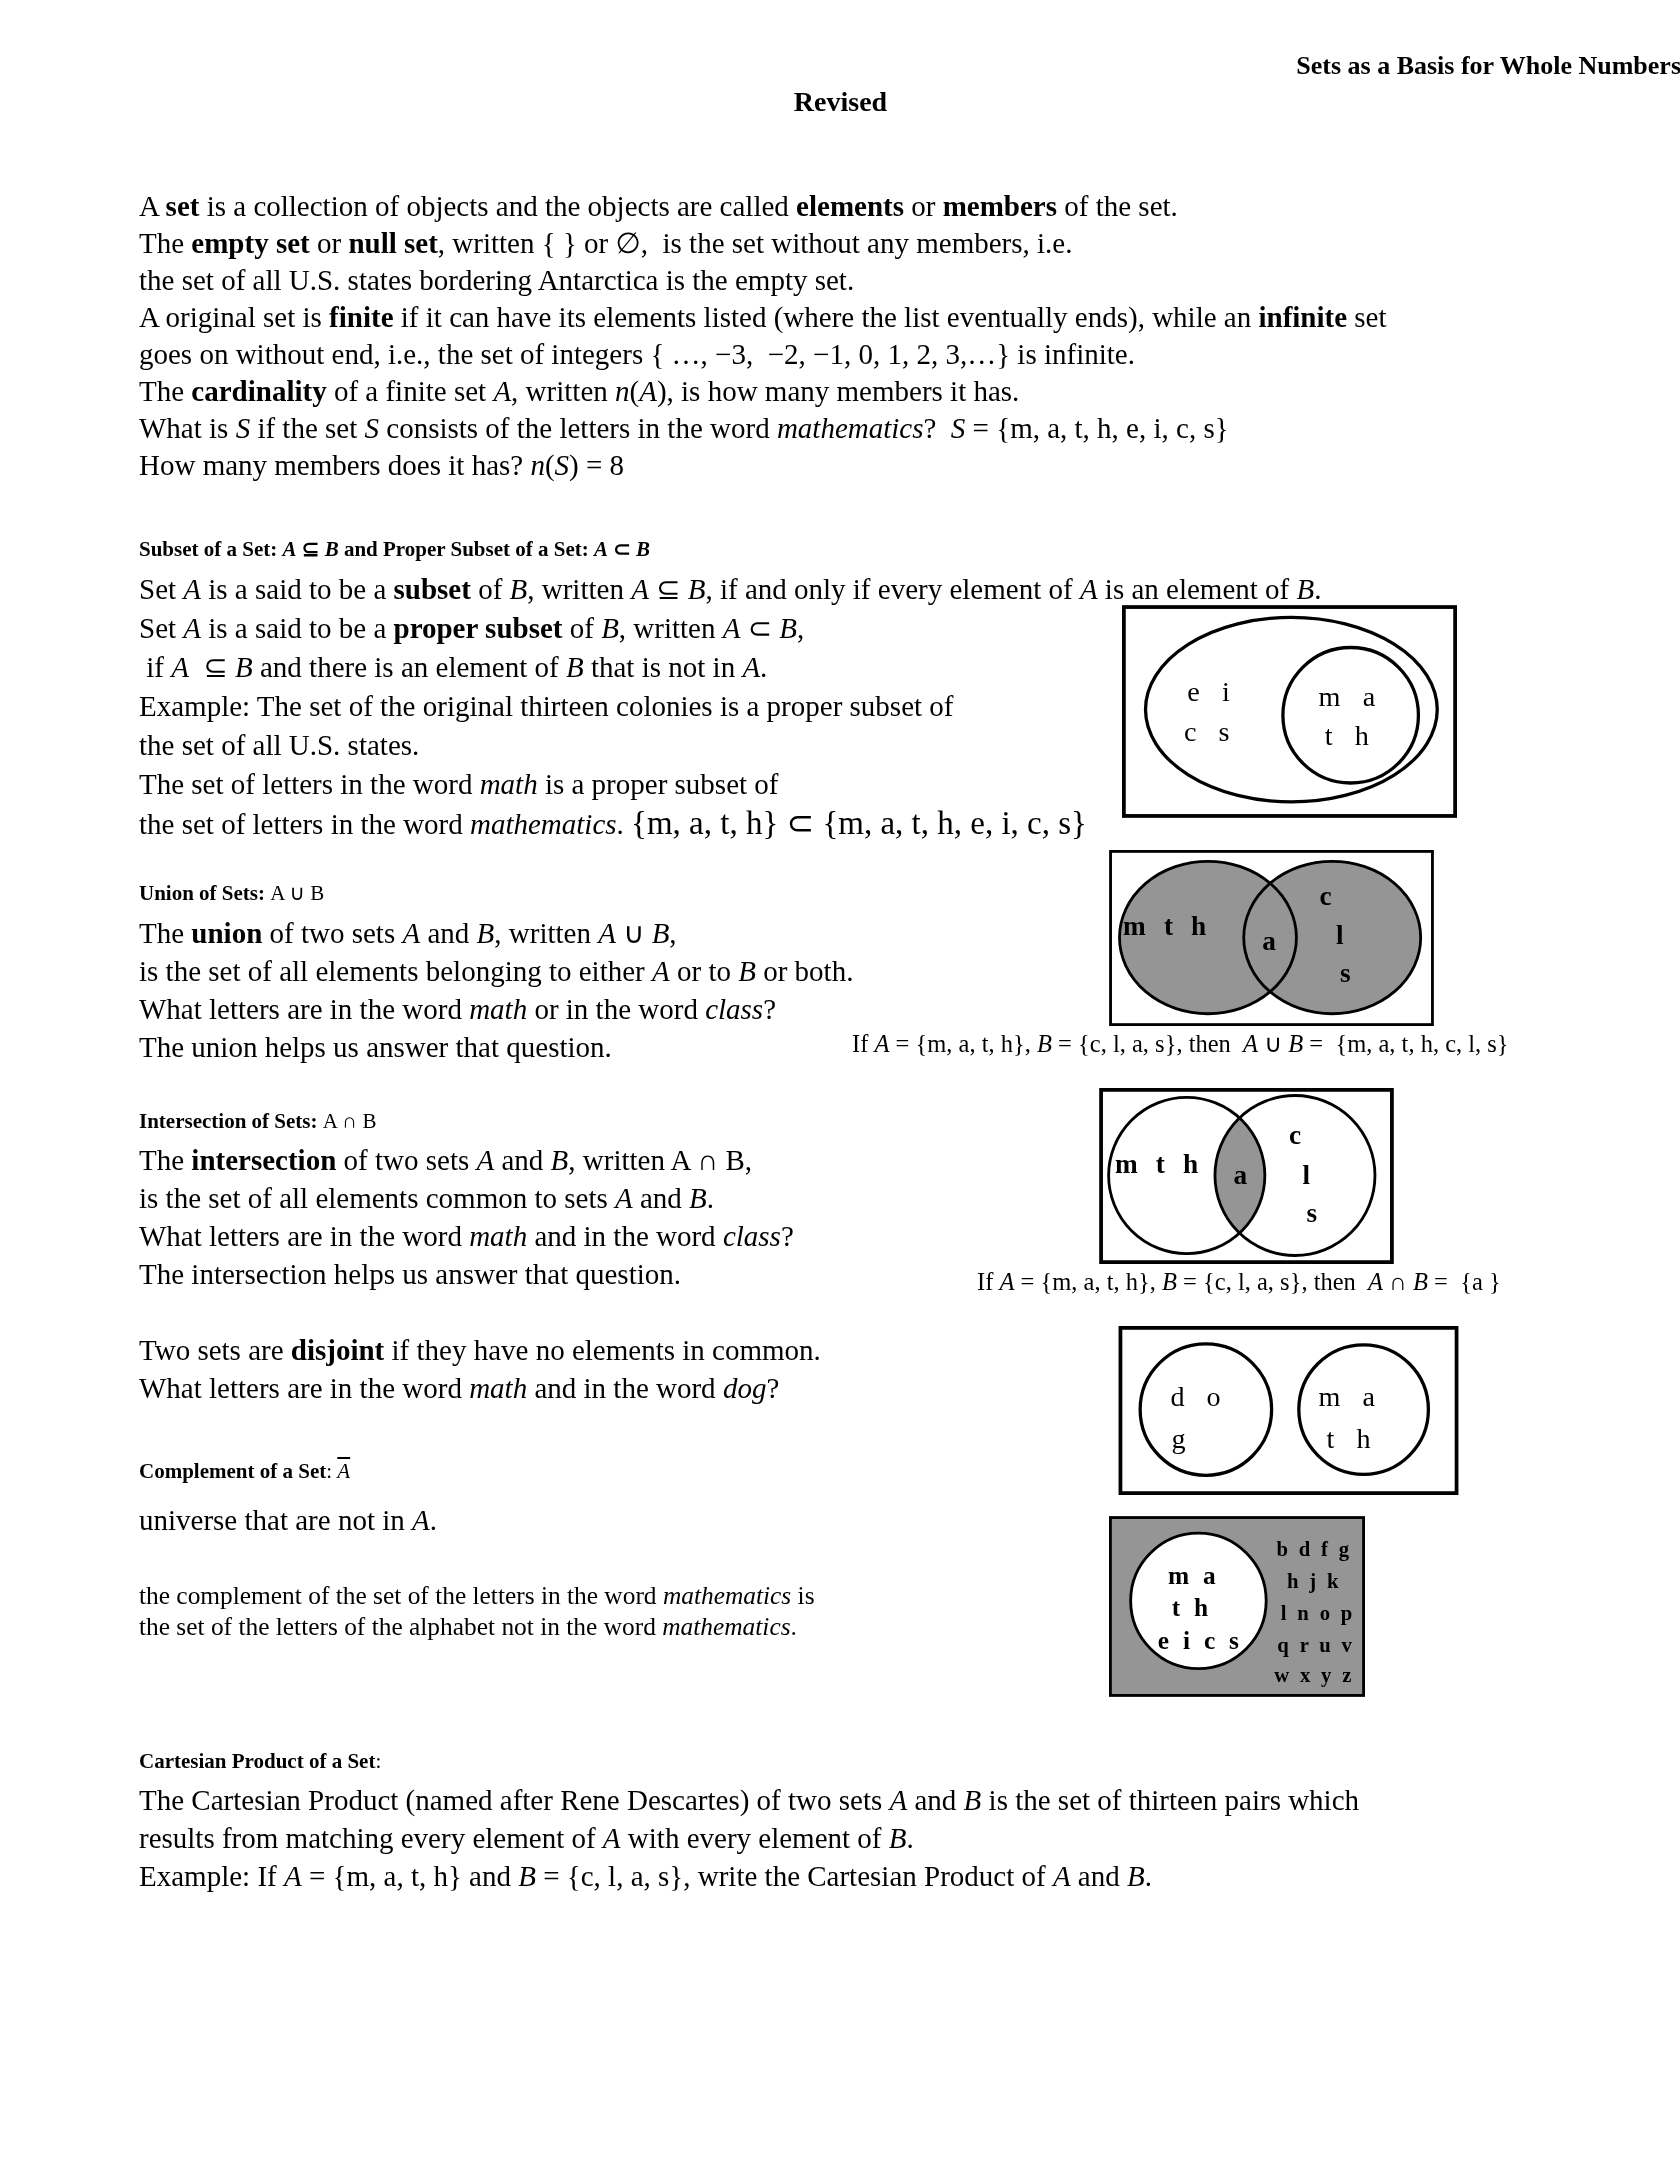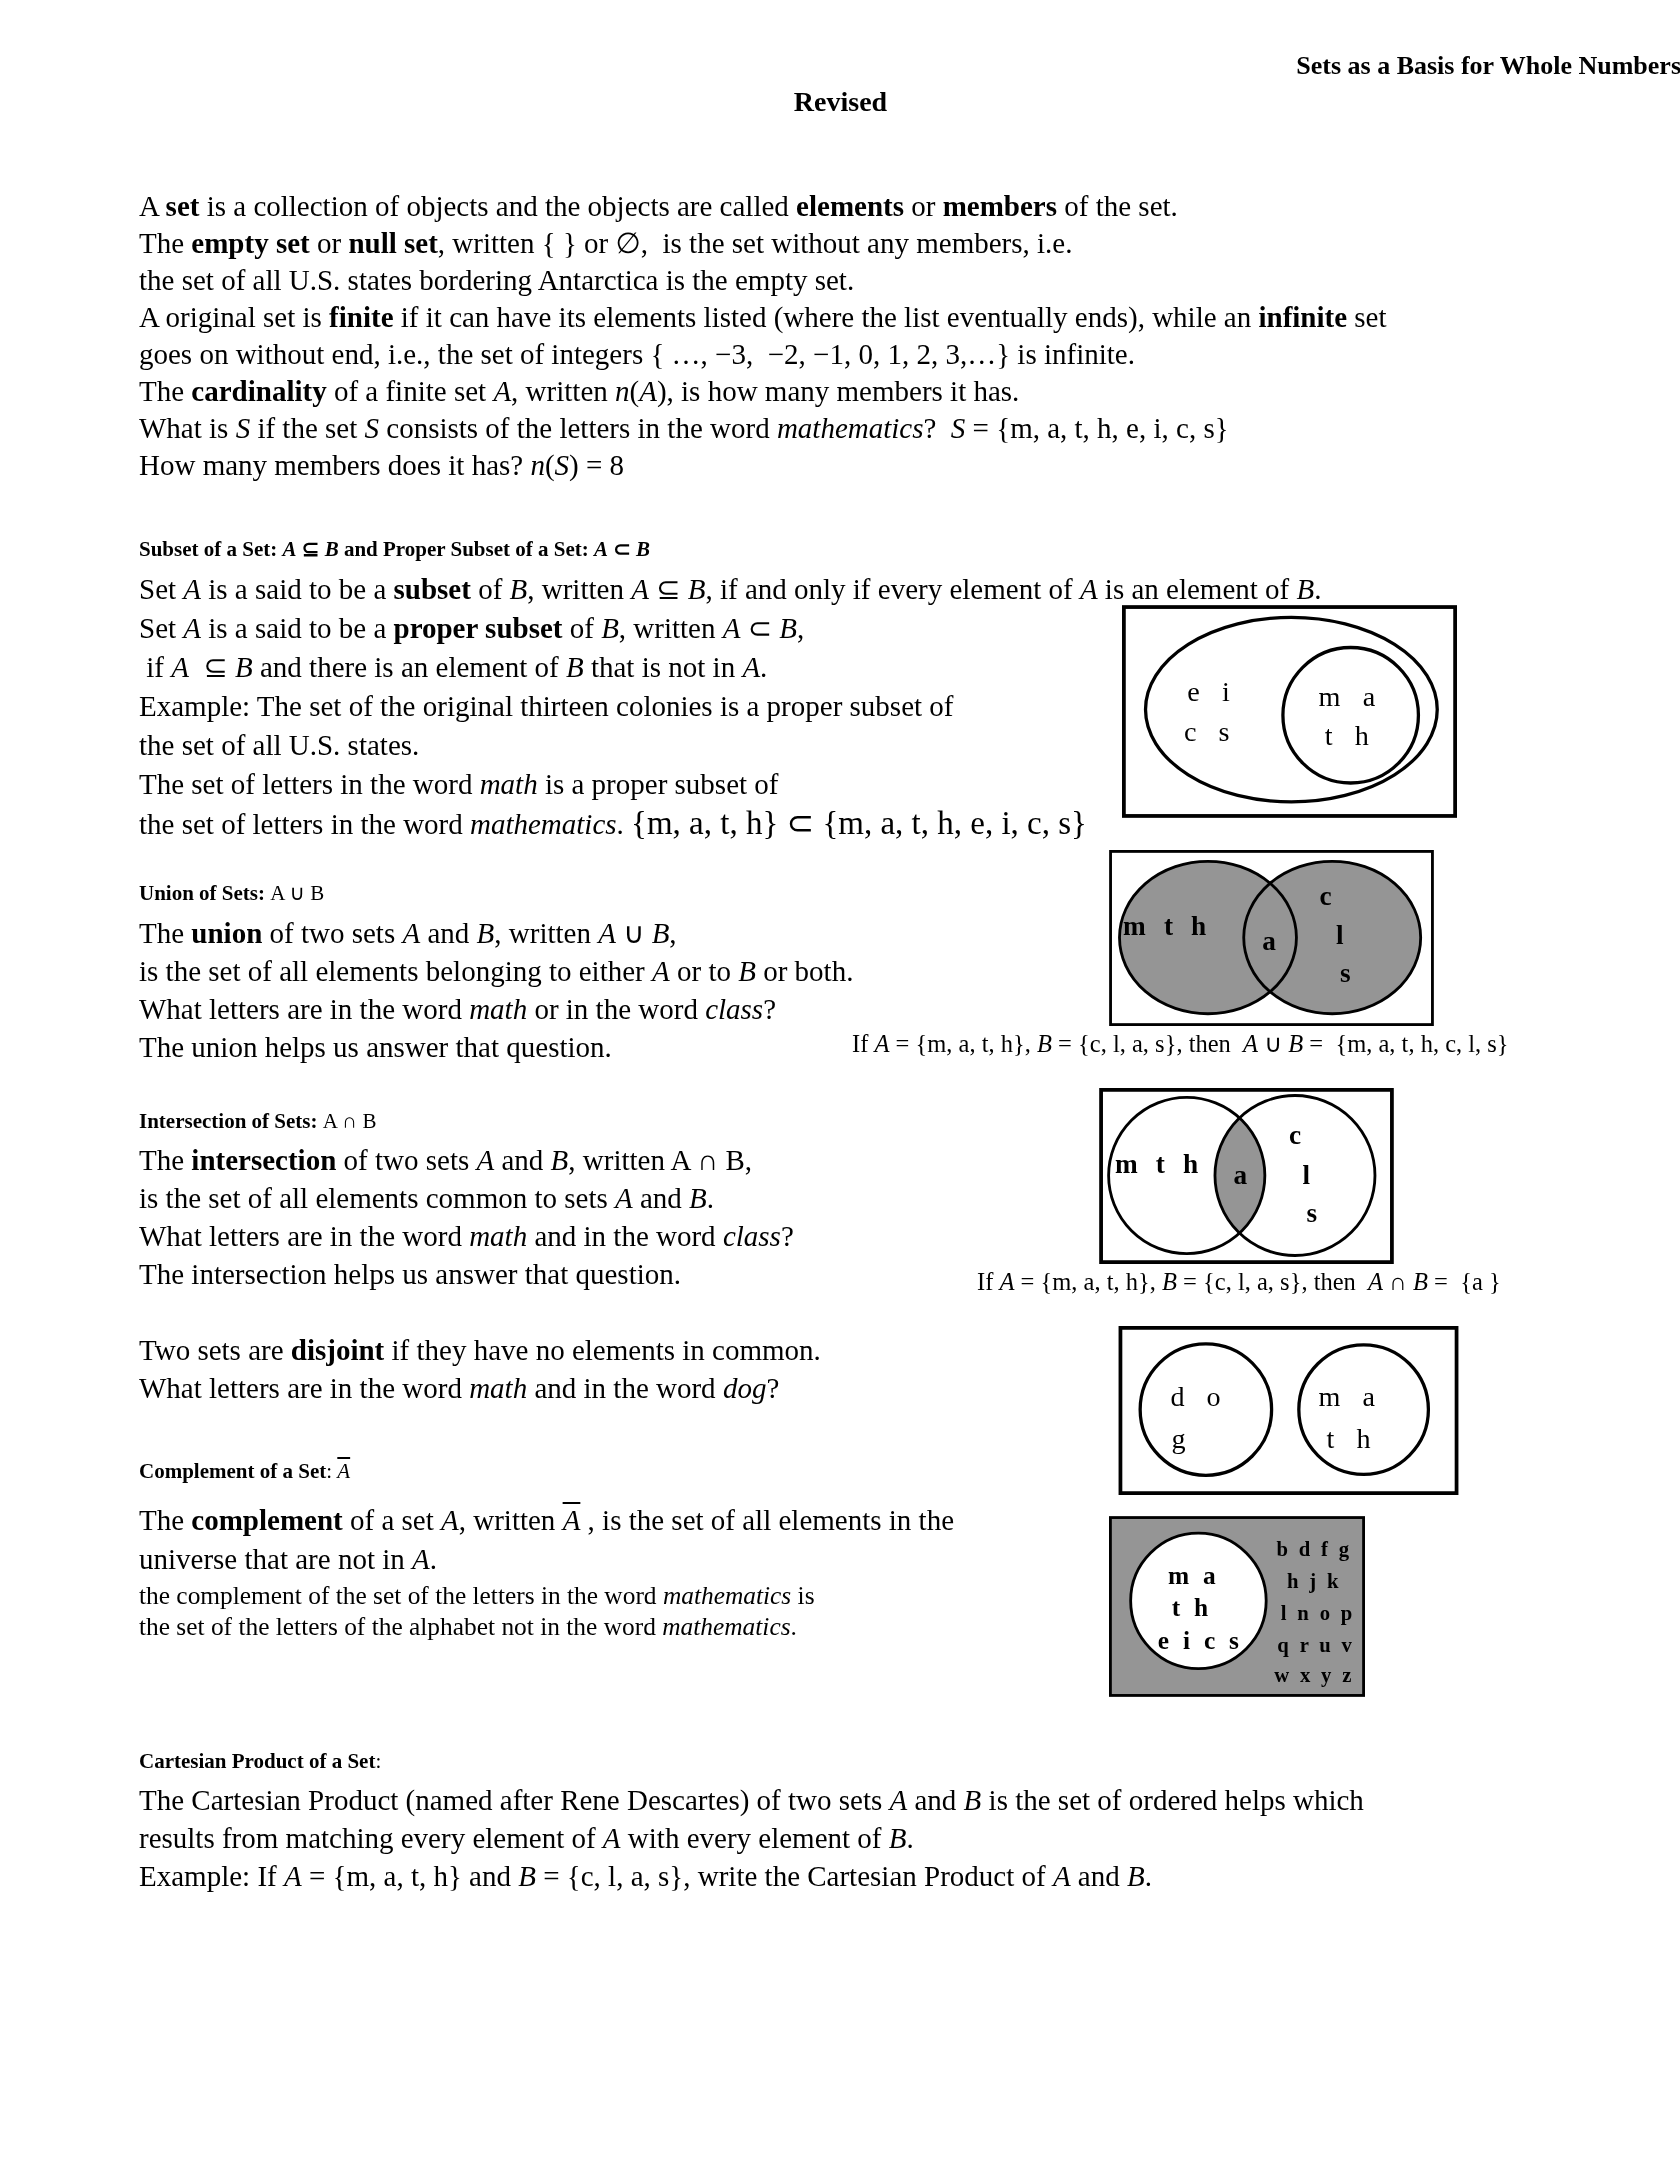--- a/index.html
+++ b/index.html
@@ -138,21 +138,20 @@
     <text x="86" y="85" text-anchor="middle" class="vt ls8">d o</text>
     <text x="68" y="130" text-anchor="middle" class="vt ls8">g</text>
     <text x="247" y="85" text-anchor="middle" class="vt ls8">m a</text>
     <text x="249" y="130" text-anchor="middle" class="vt ls8">t h</text>
   </svg>
 
   <div class="heading-block" style="top:1452px;">
     <div class="line"><span class="sg-b">Complement of a Set</span><span class="sg-r">: </span><span class="sg-oi">A</span></div>
   </div>
   <div class="body-block lh41" style="top:1501px;">
-    <div class="line"><span class="sg-r">The </span><span class="sg-b">complement</span><span class="sg-r"> of a set </span><span class="sg-i">A</span><span class="sg-r">, written </span><span class="sg-oi">A</span><span class="sg-r"> , is the set of all elements in the</span></div>
     <div class="line"><span class="sg-r">universe that are not in </span><span class="sg-i">A</span><span class="sg-r">.</span></div>
   </div>
   <div class="note-block" style="top:1580px;">
     <div class="line"><span class="sg-r">the complement of the set of the letters in the word </span><span class="sg-i">mathematics</span><span class="sg-r"> is</span></div>
     <div class="line"><span class="sg-r">the set of the letters of the alphabet not in the word </span><span class="sg-i">mathematics</span><span class="sg-r">.</span></div>
   </div>
 
   <svg class="abs" style="left:1109px;top:1516px;" width="256" height="181" viewBox="0 0 272 192">
     <rect x="1.5" y="1.5" width="269" height="189" stroke="#000" stroke-width="3" fill="#959595"></rect>
     <ellipse cx="95" cy="90" rx="72" ry="72" fill="#ffffff" stroke="#000" stroke-width="3"></ellipse>
@@ -163,19 +162,19 @@
     <text x="218" y="76" text-anchor="middle" class="vts ls3">h j k</text>
     <text x="222" y="110" text-anchor="middle" class="vts ls3">l n o p</text>
     <text x="220" y="144" text-anchor="middle" class="vts ls3">q r u v</text>
     <text x="218" y="176" text-anchor="middle" class="vts ls3">w x y z</text>
   </svg>
 
   <div class="heading-block" style="top:1742px;">
     <div class="line"><span class="sg-b">Cartesian Product of a Set</span><span class="sg-r">:</span></div>
   </div>
   <div class="body-block lh40" style="top:1781px;">
-    <div class="line"><span class="sg-r">The Cartesian Product (named after Rene Descartes) of two sets </span><span class="sg-i">A</span><span class="sg-r"> and </span><span class="sg-i">B</span><span class="sg-r"> is the set of ordered helps which</span></div>
+    <div class="line"><span class="sg-r">The Cartesian Product (named after Rene Descartes) of two sets </span><span class="sg-i">A</span><span class="sg-r"> and </span><span class="sg-i">B</span><span class="sg-r"> is the set of thirteen pairs which</span></div>
     <div class="line"><span class="sg-r">results from matching every element of </span><span class="sg-i">A</span><span class="sg-r"> with every element of </span><span class="sg-i">B</span><span class="sg-r">.</span></div>
     <div class="line"><span class="sg-r">Example: If </span><span class="sg-i">A</span><span class="sg-r"> = {m, a, t, h} and </span><span class="sg-i">B</span><span class="sg-r"> = {c, l, a, s}, write the Cartesian Product of </span><span class="sg-i">A</span><span class="sg-r"> and </span><span class="sg-i">B</span><span class="sg-r">.</span></div>
   </div>
 
 </div>
 
 
 </body></html>

